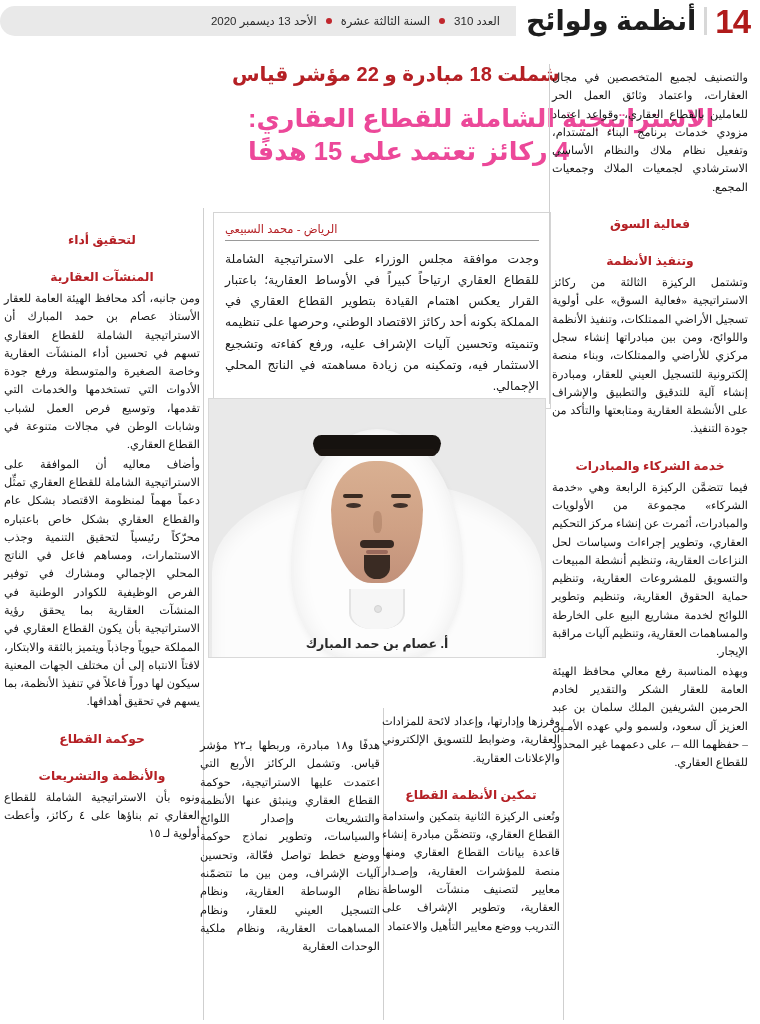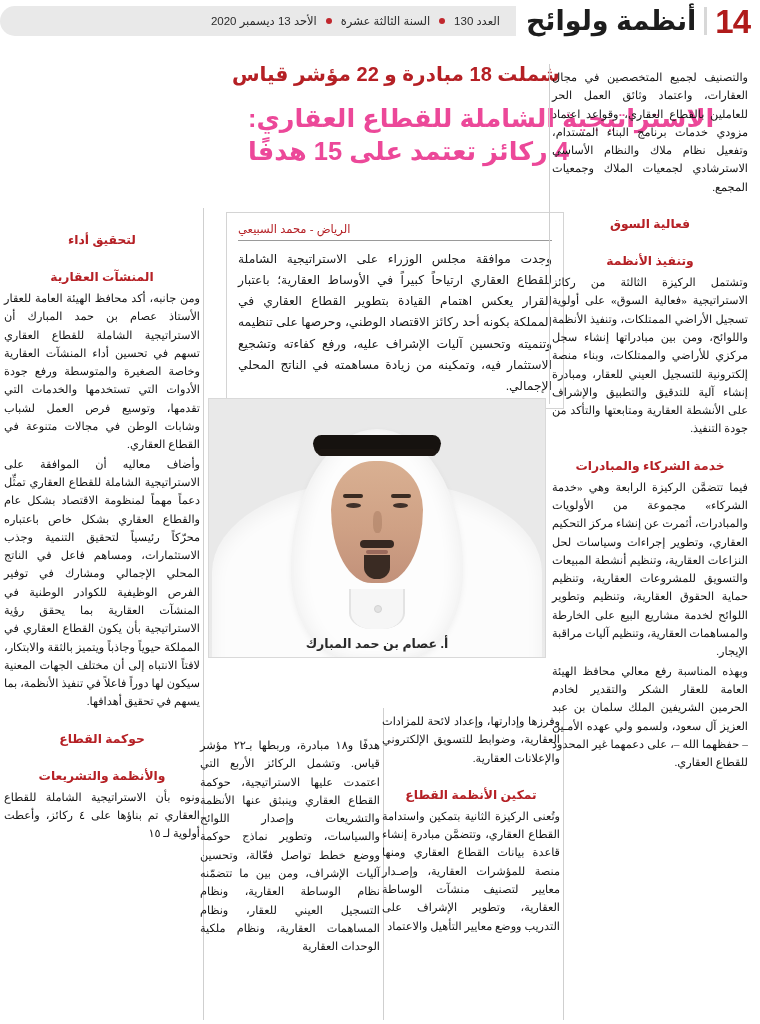--- a/index.html
+++ b/index.html
@@ -137,21 +137,21 @@
   
   #col-1{ right:560px; top:212px; width:196px; }   
   #col-2{ right:380px; top:736px; width:180px; }   
   #col-3{ right:200px; top:712px; width:178px; }   
   #col-4{ right:12px;  top:68px;  width:196px; }   
 
   
   .lead-box{
     position:absolute;
     top:212px;
-    right:196px;
+    right:209px;
     width:338px;
     border:1px solid #d4d4d4;
     box-sizing:border-box;
     padding:9px 11px 11px 11px;
     background:#fff;
   }
   .byline{
     color:#b52025;
     font-family:"Liberation Sans","DejaVu Sans",sans-serif;
     font-size:11.5px;
@@ -295,21 +295,21 @@
   }
 </style>
 </head>
 <body>
 
 <div class="masthead">
   <div class="page-number">14</div>
   <div class="masthead-divider"></div>
   <div class="section-title">أنظمة ولوائح</div>
   <div class="issue-pill">
-    <span class="meta">العدد 130</span>
+    <span class="meta">العدد 310</span>
     <span class="dot"></span>
     <span class="meta">السنة الثالثة عشرة</span>
     <span class="dot"></span>
     <span class="meta">الأحد 13 ديسمبر 2020</span>
   </div>
 </div>
 
 <div class="headline-wrap">
   <div class="kicker">شملت 18 مبادرة و 22 مؤشر قياس</div>
   <h1 class="headline">

